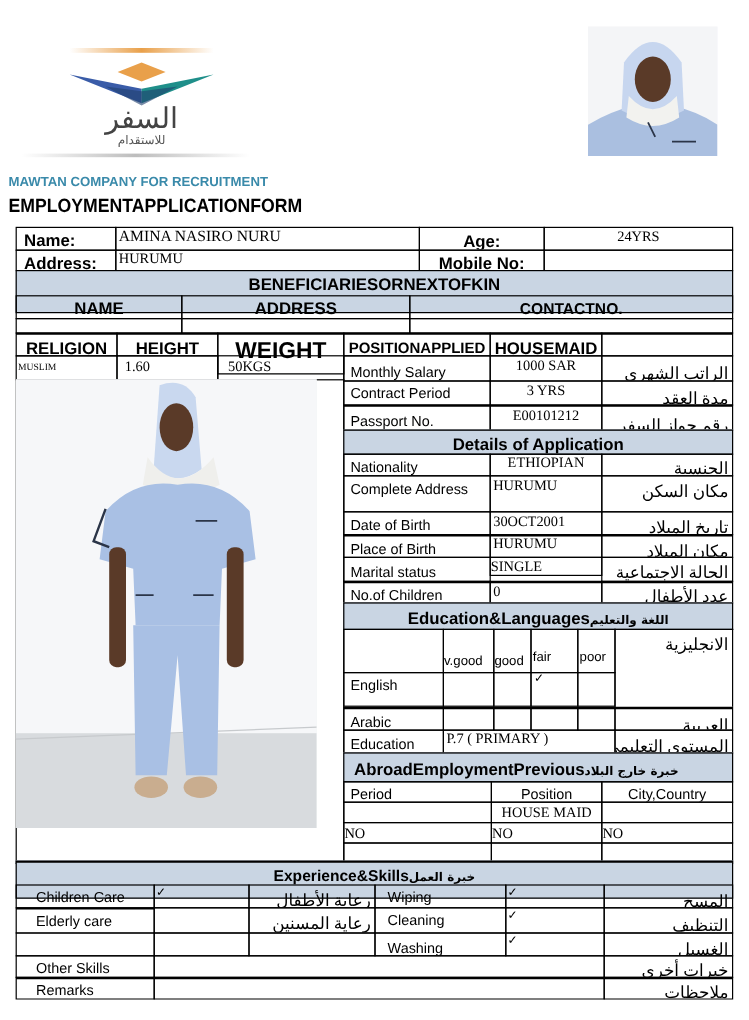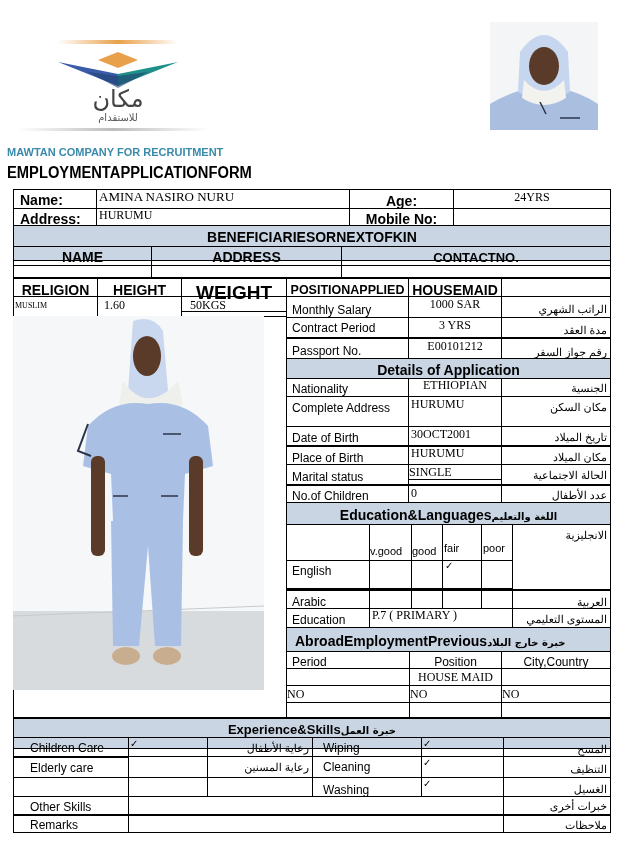--- a/index.html
+++ b/index.html
@@ -19,40 +19,40 @@
   .form-title { left: 7px; top: 164px; font-size: 16px; font-weight: bold; color: #000; font-family: "Liberation Sans", sans-serif; transform: scaleX(0.92); transform-origin: left; }
 
   .portrait-small { left: 490px; top: 22px; width: 108px; height: 108px; background: #f5f6f8; overflow: hidden; }
 
   
   .cell { position: absolute; border: 1px solid #000; font-size: 12px; overflow: hidden; white-space: nowrap; }
   .lbl { font-family: "Liberation Sans", sans-serif; }
   .bold { font-weight: bold; }
   .serif { font-family: "Liberation Serif", serif; }
   .hdr { background: #c9d5e3; font-weight: bold; text-align: center; font-size: 13px; }
-  .ar { direction: rtl; text-align: right; font-family: Liberation Sans, sans-serif; font-size: 11px; padding-right: 3px; }
+  .ar { direction: rtl; text-align: right; font-family: Liberation Serif, serif; font-size: 14px; padding-right: 3px; }
   .center { text-align: center; }
   .check { font-size: 10px; }
 
   .thick-t { border-top-width: 2px; }
 
   .photo-big { left: 13px; top: 316px; width: 251px; height: 374px; background: #f3f4f6; overflow: hidden; }
 </style>
 </head>
 <body>
 
 <div class="abs logo">
   <div class="bar-top"></div>
   <svg class="abs" style="left:40px;top:14px" width="120" height="40" viewBox="0 0 120 40">
     <polygon points="60,2 80,10 60,18 40,10" fill="#e9a04a"></polygon>
     <polygon points="0,12 60,24 60,36" fill="#3a5ca8"></polygon>
     <polygon points="120,12 60,24 60,36" fill="#1f8f8a"></polygon>
     <polygon points="30,22 60,26 90,22 60,38" fill="#1f3f6e" opacity="0.6"></polygon>
   </svg>
-  <div class="logo-text-ar">مكان</div>
+  <div class="logo-text-ar">السفر</div>
   <div class="logo-sub-ar">للاستقدام</div>
   <div class="bar-bot"></div>
 </div>
 
 <div class="abs company">MAWTAN COMPANY FOR RECRUITMENT</div>
 <div class="abs form-title">EMPLOYMENTAPPLICATIONFORM</div>
 
 <div class="abs portrait-small">
   <svg width="108" height="108" viewBox="0 0 108 108">
     <rect width="108" height="108" fill="#f4f5f7"></rect>

